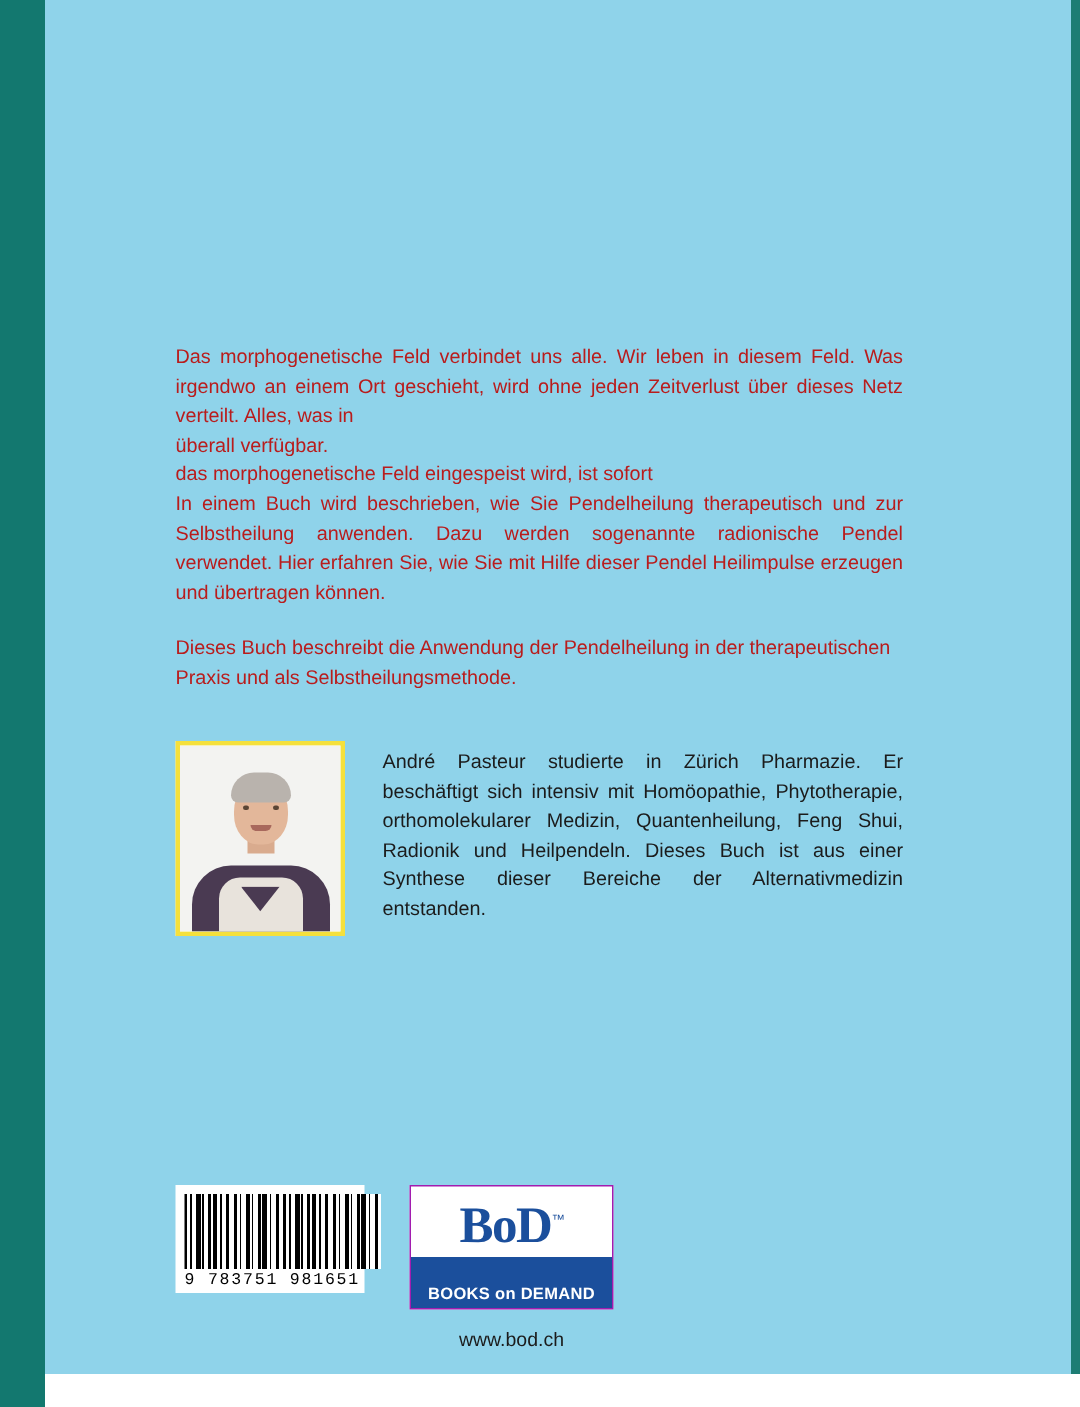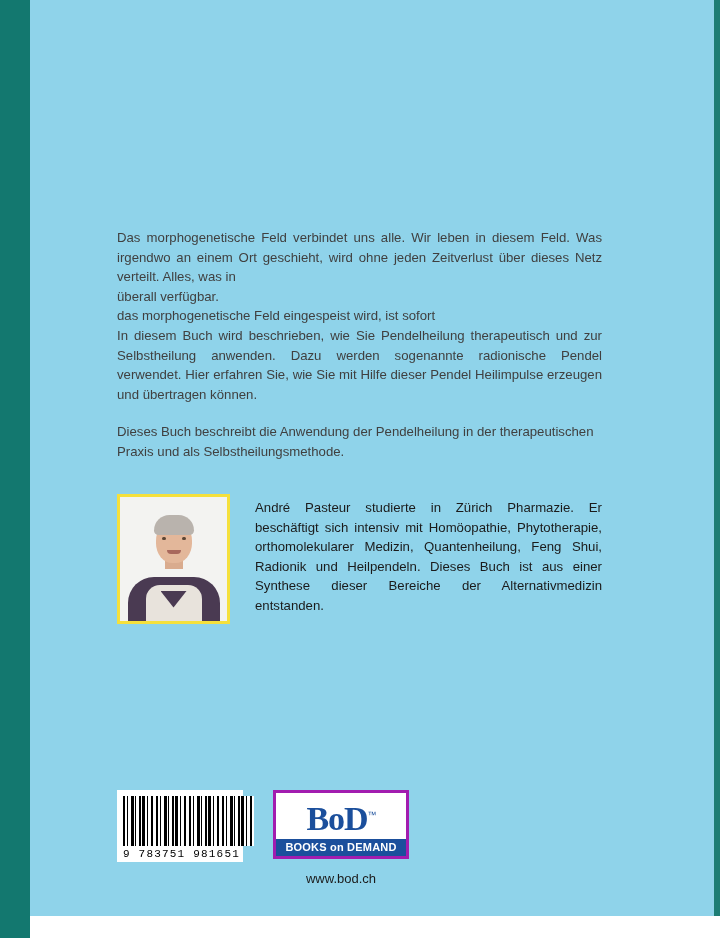--- a/index.html
+++ b/index.html
@@ -57,21 +57,21 @@
     height: 22px;
     background: #13786f;
   }
 
   
   .blurb {
     position: absolute;
     left: 117px;
     top: 228px;
     width: 485px;
-    color: #404040;
+    color: #b91c1c;
     font-size: 13.2px;
     line-height: 19.6px;
     text-align: justify;
   }
   .blurb p {
     margin: 0;
   }
   .blurb p.gap {
     margin-top: 18px;
   }
@@ -241,21 +241,21 @@
     padding-top: 2px;
     white-space: nowrap;
   }
   .bod-block {
     margin-left: 30px;
     text-align: center;
   }
   .bod-logo {
     width: 136px;
     background: #ffffff;
-    border: 3px solid #a21caf;
+    border: 1px solid #a21caf;
     box-sizing: border-box;
     padding: 4px 0 0 0;
   }
   .bod-main {
     font-family: "Liberation Serif", serif;
     font-weight: bold;
     font-size: 34px;
     color: #1b4f9c;
     line-height: 36px;
     letter-spacing: -1px;
@@ -267,42 +267,42 @@
     font-size: 9px;
     vertical-align: super;
     font-weight: normal;
   }
   .bod-sub {
     background: #1b4f9c;
     color: #ffffff;
     font-size: 11px;
     font-weight: bold;
     letter-spacing: 0.2px;
-    padding: 2px 0 3px 0;
+    padding: 19px 0 3px 0;
     margin-top: 2px;
   }
   .bod-url {
     margin-top: 12px;
     font-size: 13px;
     color: #1b1b1b;
   }
 </style>
 </head>
 <body>
 
 <div class="cover">
 
   <div class="spine"></div>
   <div class="right-edge"></div>
 
   <div class="blurb">
     <p>Das morphogenetische Feld verbindet uns alle. Wir leben in diesem Feld. Was irgendwo an einem Ort geschieht, wird ohne jeden Zeitverlust über dieses Netz verteilt. Alles, was in</p>
     <p class="noj">überall verfügbar.</p>
     <p class="noj">das morphogenetische Feld eingespeist wird, ist sofort</p>
-    <p>In diesem Buch wird beschrieben, wie Sie Pendelheilung therapeutisch und zur Selbstheilung anwenden. Dazu werden sogenannte radionische Pendel verwendet. Hier erfahren Sie, wie Sie mit Hilfe dieser Pendel Heilimpulse erzeugen und übertragen können.</p>
+    <p>In einem Buch wird beschrieben, wie Sie Pendelheilung therapeutisch und zur Selbstheilung anwenden. Dazu werden sogenannte radionische Pendel verwendet. Hier erfahren Sie, wie Sie mit Hilfe dieser Pendel Heilimpulse erzeugen und übertragen können.</p>
     <p class="gap noj">Dieses Buch beschreibt die Anwendung der Pendelheilung in der therapeutischen Praxis und als Selbstheilungsmethode.</p>
   </div>
 
   <div class="author-row">
     <div class="author-photo">
       <div class="photo-inner">
         <div class="p-jacket"></div>
         <div class="p-shirt"></div>
         <div class="p-vneck"></div>
         <div class="p-neck"></div>

